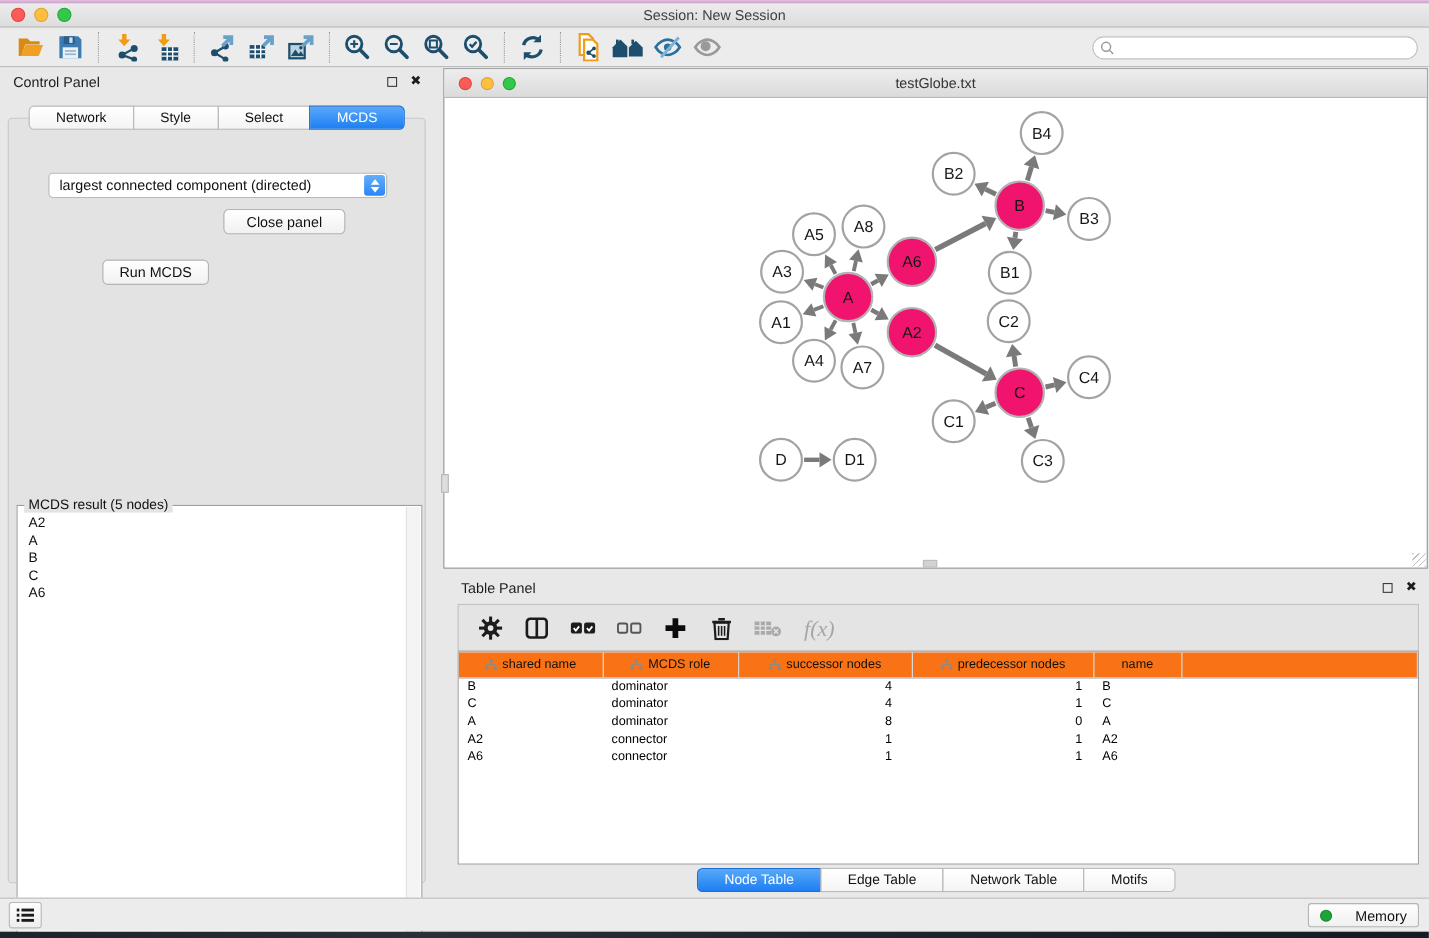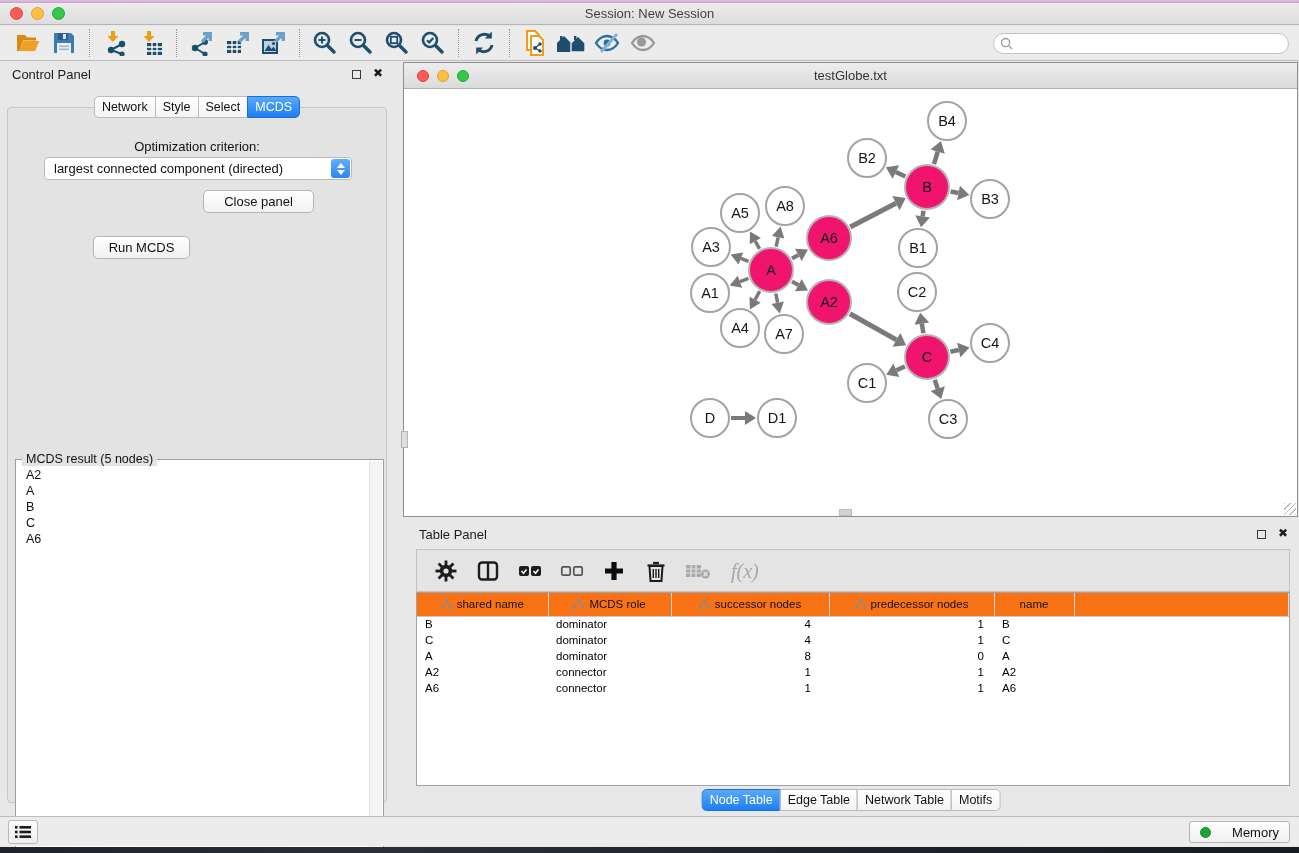--- a/index.html
+++ b/index.html
@@ -35,21 +35,21 @@
   .control-panel { position:absolute; left:0; top:61px; width:394px; height:754px; }
   .panel-head { position:absolute; top:0; left:0; right:0; height:26px; }
   .panel-title { position:absolute; left:12px; top:6px; font-size:13px; color:#1c1c1c; }
   .float-btn { position:absolute; right:33px; top:9px; width:9px; height:9px;
     border:1.5px solid #3a3a3a; background:transparent; cursor:pointer; }
   .close-btn { position:absolute; right:11px; top:5px; font-size:12px; font-weight:bold;
     color:#1c1c1c; cursor:pointer; background:none; border:none;
     font-family:"DejaVu Sans", sans-serif; }
   .cp-tabs { position:absolute; top:35px; left:0; right:0; display:flex;
     justify-content:center; z-index:5; }
-  .seg-tab { height:22px; line-height:20px; padding:0 7px; font-size:12.5px;
+  .seg-tab { height:22px; line-height:20px; padding:0 24px; font-size:12.5px;
     background:linear-gradient(#ffffff,#f4f4f4); border:1px solid #bcbcbc;
     margin-left:-1px; color:#111; cursor:pointer;
     font-family:"Liberation Sans", sans-serif; }
   .seg-tab:first-child { border-radius:5px 0 0 5px; margin-left:0; }
   .seg-tab:last-child { border-radius:0 5px 5px 0; }
   .seg-tab.active { background:linear-gradient(#58a9fa,#1e7ef2); border-color:#1b6fd4;
     color:#fff; }
   .cp-body { position:absolute; top:46px; left:7px; right:7px; bottom:12px;
     background:#e3e3e3; border:1px solid #c7c7c7; border-radius:4px; }
   .opt-label { position:absolute; top:31px; left:0; right:0; text-align:center;
@@ -304,21 +304,20 @@
       <span class="float-btn"></span>
       <button class="close-btn">✖</button>
     </div>
     <div class="cp-tabs">
         <button class="seg-tab">Network</button>
         <button class="seg-tab">Style</button>
         <button class="seg-tab">Select</button>
         <button class="seg-tab active">MCDS</button>
       </div>
     <div class="cp-body">
-      <div class="opt-label">Optimization criterion:</div>
       <div class="dropdown">
         <span class="val">largest connected component (directed)</span>
         <span class="stepper">
           <span class="up"></span>
             <span class="dn"></span>
         </span>
       </div>
       <button class="cp-btn run-btn">Run MCDS</button>
       <button class="cp-btn closep-btn">Close panel</button>
       <div class="result-box">

